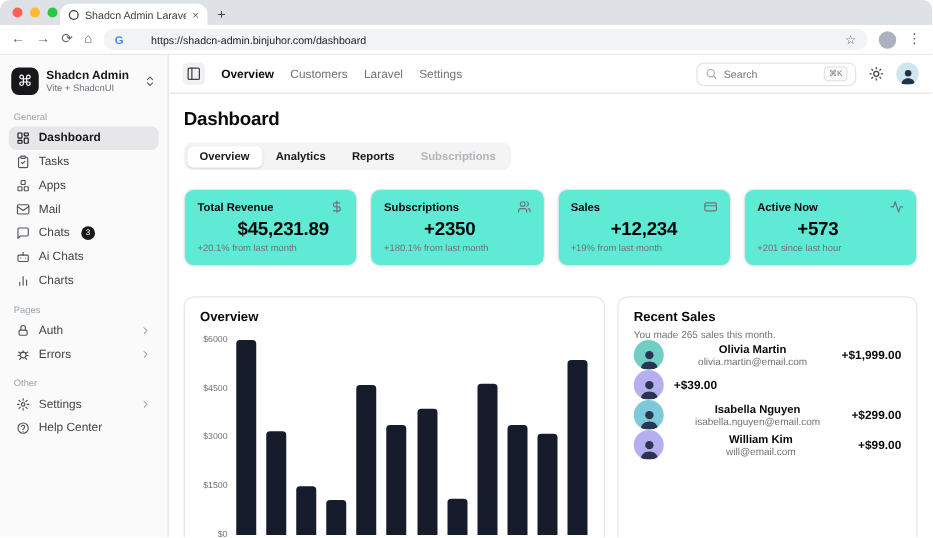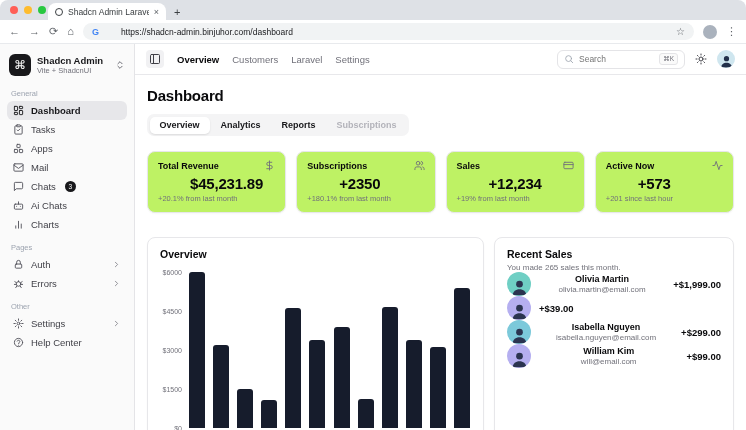--- a/index.html
+++ b/index.html
@@ -57,21 +57,21 @@
   .content { padding:12px 12px 0; flex:1; overflow:hidden; }
   .page-head { display:flex; align-items:center; justify-content:space-between; }
   .page-title { font-size:15px; font-weight:bold; color:#09090b; letter-spacing:-0.2px; }
   .download-btn { background:#161c2c; color:#fff; border:none; font-size:9px; font-weight:bold; padding:6px 13px; border-radius:6px; font-family:inherit; }
   .tabs { margin-top:10px; display:inline-flex; background:#f4f4f5; border-radius:7px; padding:2.5px; gap:1px; }
   .tabseg { font-size:9px; padding:3.5px 10px; border-radius:5px; color:#18181b; font-weight:bold; cursor:default; }
   .tabseg.active { background:#fff; box-shadow:0 1px 2px rgba(0,0,0,.1); }
   .tabseg.disabled { color:#b3b3ba; }
 
   .stats-row { display:flex; gap:10px; margin-top:15px; }
-  .stat-card { flex:1; background:#bef264; border:1px solid #e7e7ea; border-radius:8px; padding:8px 10px 9px; box-shadow:0 1px 2px rgba(0,0,0,.03); }
+  .stat-card { flex:1; background:#5eead4; border:1px solid #e7e7ea; border-radius:8px; padding:8px 10px 9px; box-shadow:0 1px 2px rgba(0,0,0,.03); }
   .stat-top { display:flex; align-items:center; justify-content:space-between; }
   .stat-title { font-size:9px; font-weight:bold; color:#09090b; }
   .stat-icon { color:#71717a; display:flex; }
   .stat-value { font-size:15px; font-weight:bold; color:#09090b; margin-top:4px; letter-spacing:-0.2px;margin-left:32px; }
   .stat-change { font-size:7.5px; color:#71717a; margin-top:2px; }
 
   .bottom-row { display:flex; gap:10px; margin-top:24px; align-items:flex-start; }
   .chart-card { width:337px; flex:none; border:1px solid #e7e7ea; border-radius:8px; padding:10px 12px; height:230px; box-shadow:0 1px 2px rgba(0,0,0,.03); }
   .card-title { font-size:10.5px; font-weight:bold; color:#09090b; }
   .chart-wrap { position:relative; margin-top:12px; height:172px; padding-left:28px; }

